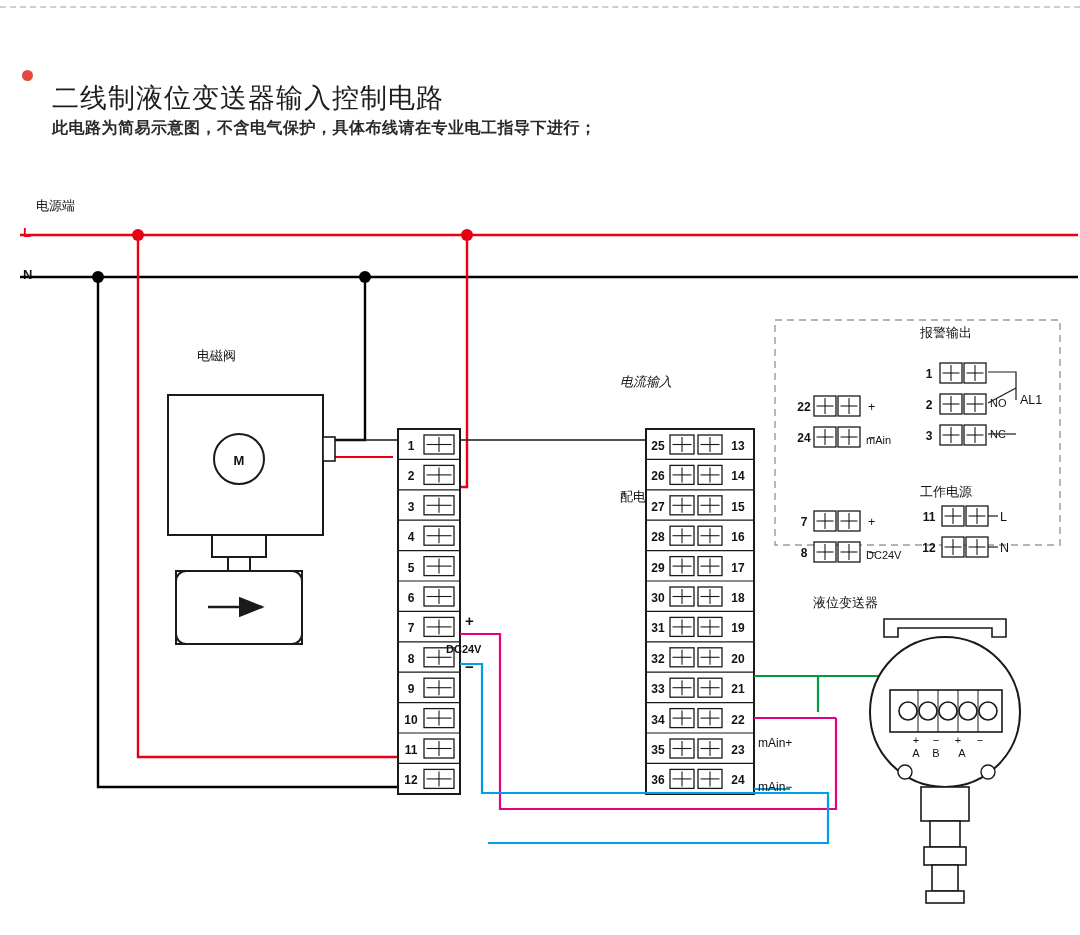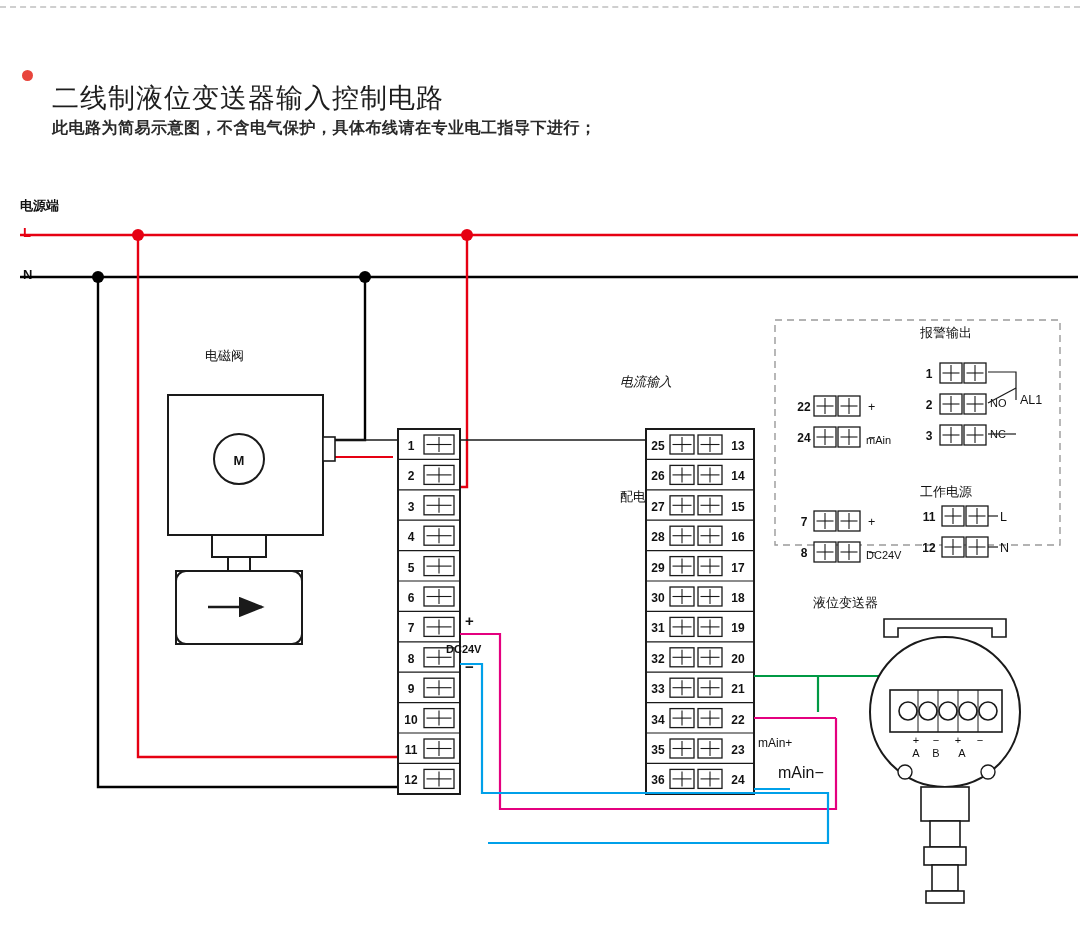--- a/index.html
+++ b/index.html
@@ -17,24 +17,24 @@
   .tlabb{font-family:"Liberation Sans",sans-serif;font-size:13px;font-weight:bold;fill:#111;}
 </style>
 </head>
 <body>
 
 <div class="dashed-top"></div>
 <div class="bullet"></div>
 <div class="title">二线制液位变送器输入控制电路</div>
 <div class="subtitle">此电路为简易示意图，不含电气保护，具体布线请在专业电工指导下进行；</div>
 
-<div class="lbl" style="left:20px;top:197px;font-weight:bold;">电源端</div>
+<div class="lbl" style="left:36px;top:197px;">电源端</div>
 <div class="lbl b" style="left:23px;top:225px;color:#e60012;">L</div>
 <div class="lbl b" style="left:23px;top:267px;">N</div>
-<div class="lbl" style="left:205px;top:347px;">电磁阀</div>
+<div class="lbl" style="left:197px;top:347px;">电磁阀</div>
 
 <div class="lbl" style="left:620px;top:373px;font-style:italic;">电流输入</div>
 <div class="lbl" style="left:620px;top:488px;">配电输出</div>
 <div class="lbl" style="left:920px;top:324px;">报警输出</div>
 <div class="lbl" style="left:920px;top:483px;">工作电源</div>
 
 <div class="lbl" style="left:813px;top:594px;">液位变送器</div>
 
 <svg class="canvas" viewBox="0 0 1080 935">
   <defs>
@@ -497,13 +497,13 @@
     <rect x="924" y="847" width="42" height="18" fill="#ffffff" stroke="#1a1a1a" stroke-width="1.6"></rect>
     <rect x="932" y="865" width="26" height="26" fill="#ffffff" stroke="#1a1a1a" stroke-width="1.6"></rect>
     <rect x="926" y="891" width="38" height="12" fill="#ffffff" stroke="#1a1a1a" stroke-width="1.6"></rect>
   </g>
 </svg>
 
 <div class="lbl b" style="left:465px;top:612px;font-size:15px;">+</div>
 <div class="lbl b" style="left:446px;top:643px;font-size:11px;">DC24V</div>
 <div class="lbl b" style="left:465px;top:658px;font-size:15px;">−</div>
 <div class="lbl" style="left:758px;top:736px;font-size:12px;">mAin+</div>
-<div class="lbl" style="left:758px;top:764px;font-size:16px;margin-left:20px;">mAin−</div>
+<div class="lbl" style="left:758px;top:780px;font-size:12px;">mAin−</div>
 
 </body></html>

